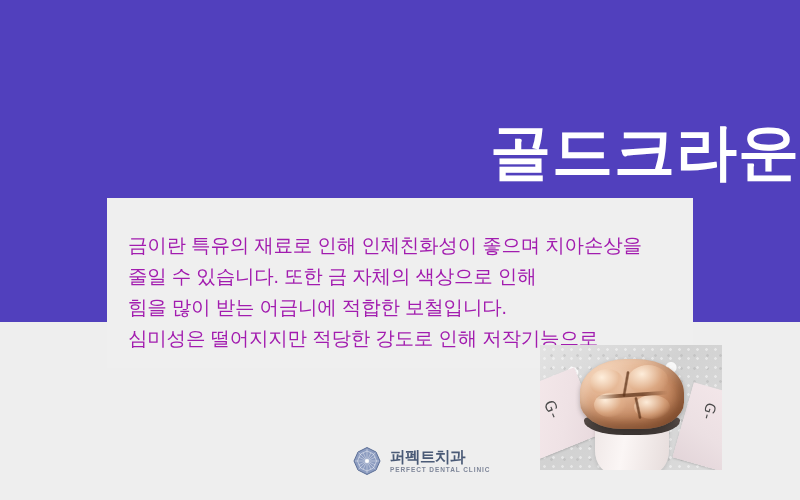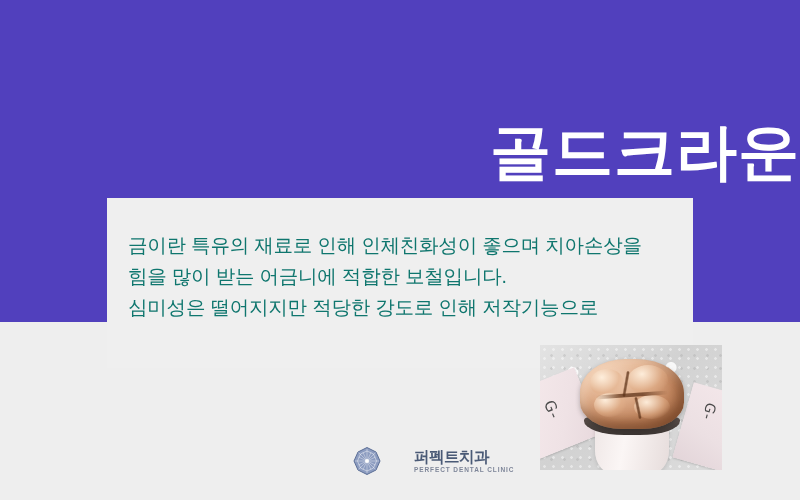--- a/index.html
+++ b/index.html
@@ -58,21 +58,21 @@
     width: 586px;
     height: 170px;
     background: #efefef;
   }
 
   .body-copy {
     position: absolute;
     left: 128px;
     top: 230px;
     width: 560px;
-    color: #0f766e;
+    color: #a21caf;
     font-size: 19.5px;
     line-height: 31px;
     font-weight: 400;
     letter-spacing: -0.2px;
   }
   .body-copy .copy-line {
     display: block;
     white-space: nowrap;
   }
 
@@ -222,21 +222,20 @@
     width: 30px;
     height: 30px;
     flex: 0 0 30px;
     display: block;
   }
   .logo-words {
     display: flex;
     flex-direction: column;
     justify-content: center;
     line-height: 1;
-    margin-left: 24px;
   }
   .logo-name-ko {
     font-size: 15.5px;
     font-weight: 700;
     color: #4a5a76;
     letter-spacing: -0.5px;
     white-space: nowrap;
   }
   .logo-name-en {
     margin-top: 3px;
@@ -253,20 +252,21 @@
 <div class="stage">
 
   <div class="hero-band">
     <h1 class="hero-title">골드크라운</h1>
   </div>
 
   <div class="content-panel"></div>
 
   <div class="body-copy">
     <span class="copy-line">금이란 특유의 재료로 인해 인체친화성이 좋으며 치아손상을</span>
+    <span class="copy-line">줄일 수 있습니다. 또한 금 자체의 색상으로 인해</span>
     <span class="copy-line">힘을 많이 받는 어금니에 적합한 보철입니다.</span>
     <span class="copy-line">심미성은 떨어지지만 적당한 강도로 인해 저작기능으로</span>
   </div>
 
   <div class="photo-frame">
     <div class="photo-stage">
       <div class="photo-speckle"></div>
 
       <div class="label-left">
         <span class="label-left-mark">G-</span>

